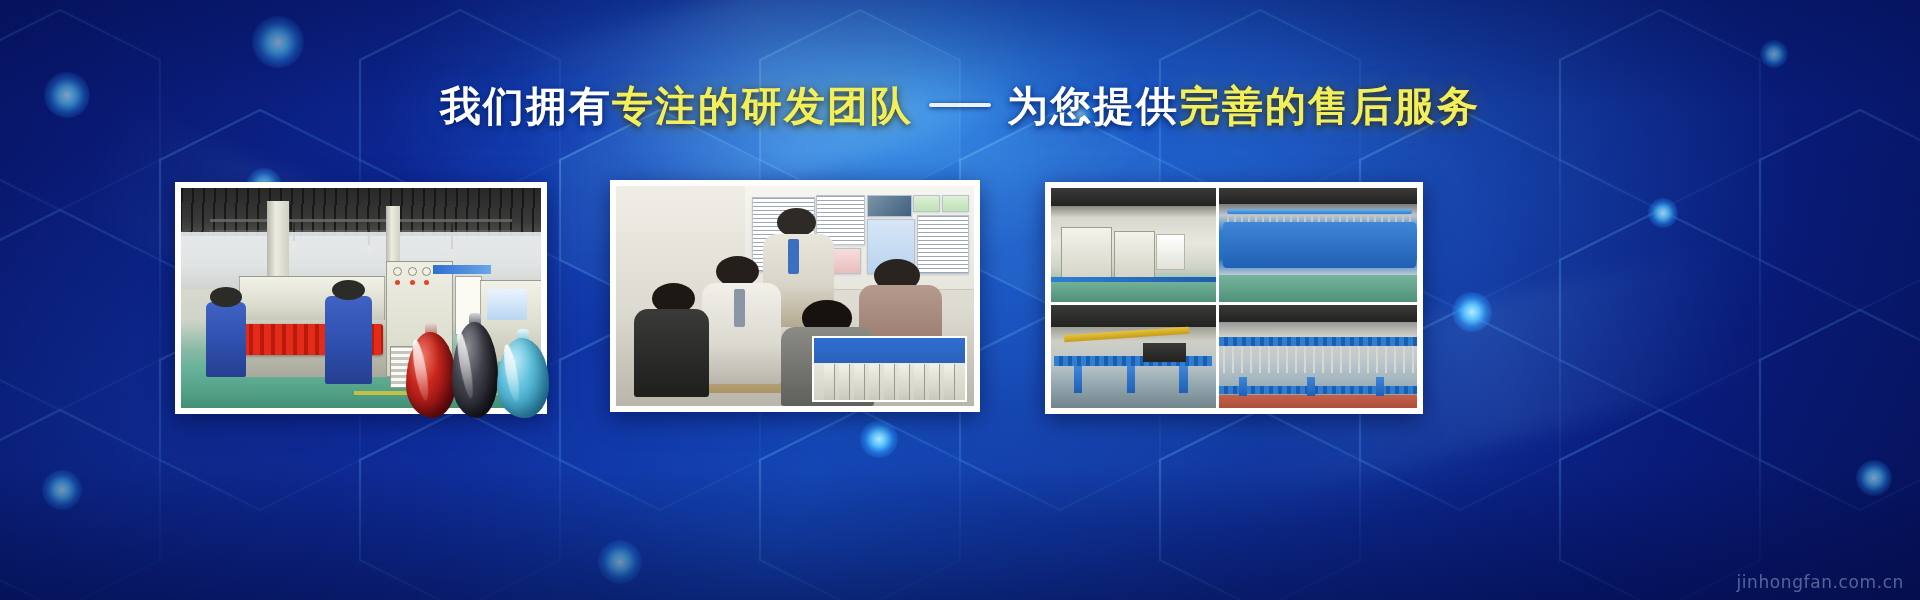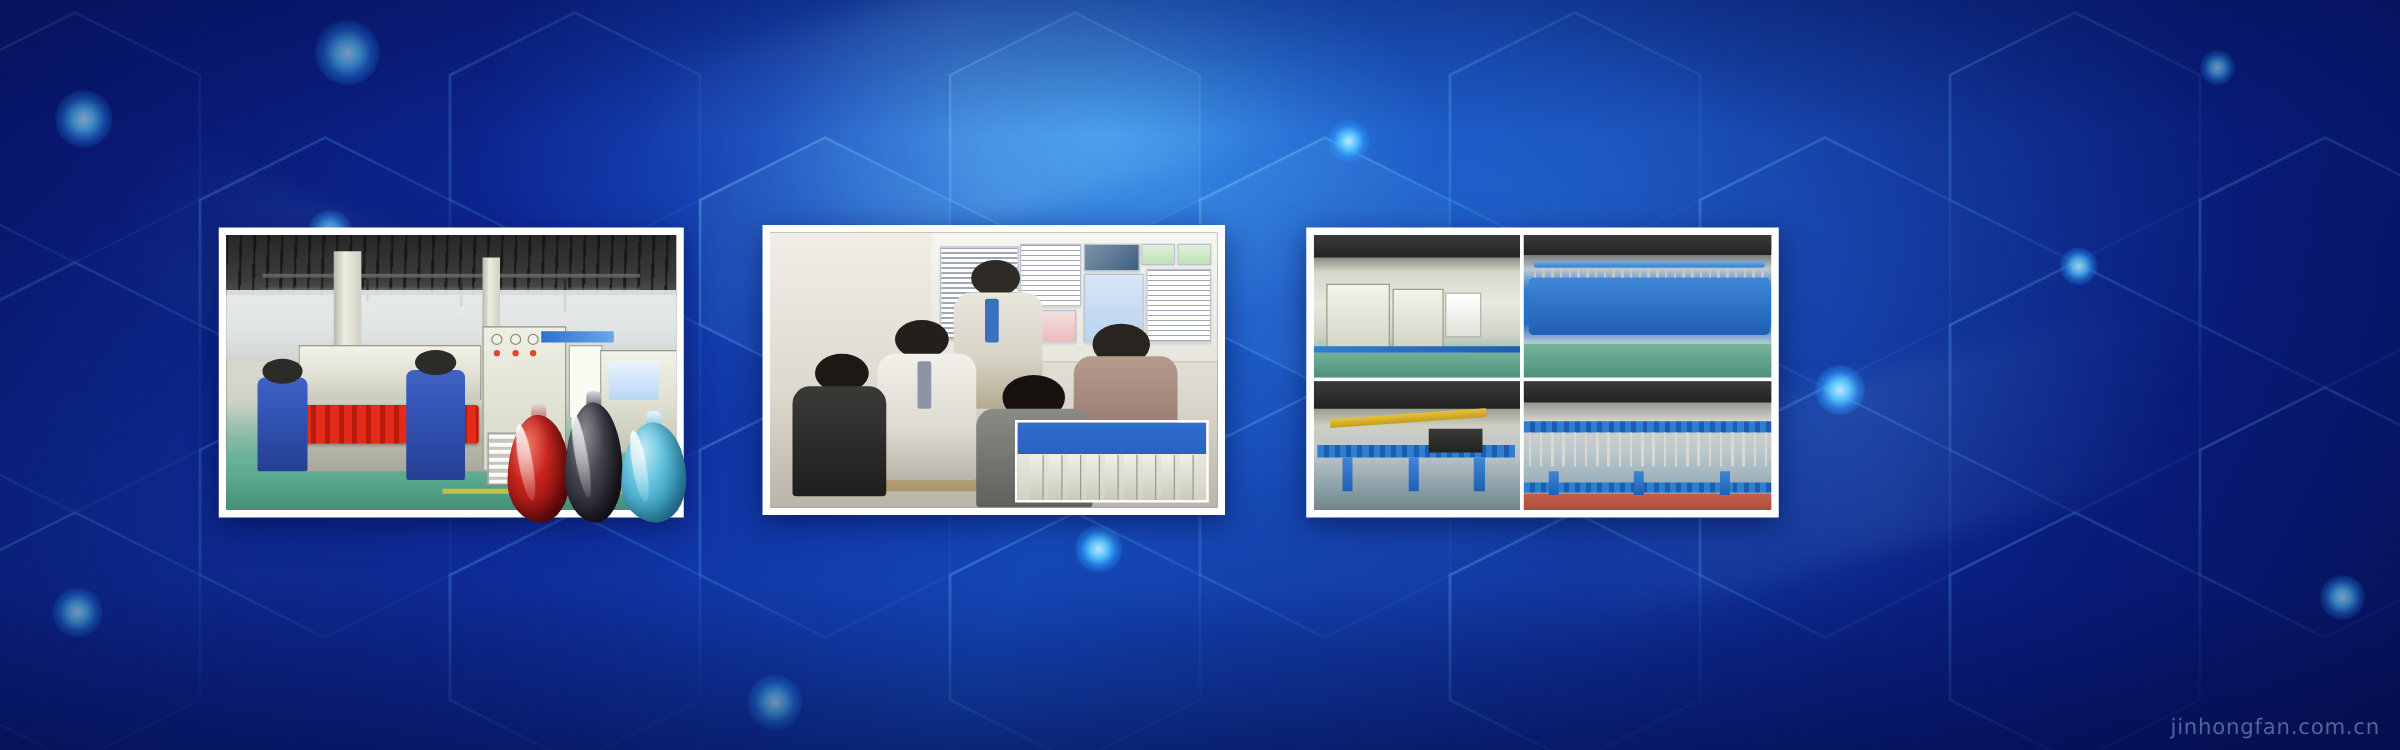--- a/index.html
+++ b/index.html
@@ -268,20 +268,23 @@
   <div class="node" style="left:1648px;top:198px;width:30px;height:30px;"></div>
   <div class="node" style="left:1856px;top:460px;width:36px;height:36px;"></div>
   <div class="node" style="left:1760px;top:40px;width:28px;height:28px;"></div>
 
   <div class="sweep" style="left:520px;top:-20px;width:520px;height:200px;transform:rotate(-18deg);opacity:.45;"></div>
   <div class="sweep" style="left:80px;top:180px;width:420px;height:120px;transform:rotate(22deg);opacity:.25;"></div>
   <div class="sweep" style="left:1240px;top:300px;width:520px;height:140px;transform:rotate(-14deg);opacity:.22;"></div>
 
   <div class="vignette"></div>
 
+  <div class="headline">
+    <span>我们拥有</span><span class="hl">专注的研发团队</span><span class="dash"></span><span>为您提供</span><span class="hl">完善的售后服务</span>
+  </div>
 
   <div class="panel" id="panel-1">
     <div class="panel-inner">
       <div class="ph1">
         <div class="roof"></div>
         <div class="truss" style="top:14%;"></div>
         <div class="truss" style="top:19%;opacity:.5;"></div>
         <div class="lampstem" style="left:52%;top:16%;height:22px;"></div>
         <div class="lamp" style="left:51%;top:26%;"></div>
         <div class="lampstem" style="left:75%;top:16%;height:26px;"></div>

